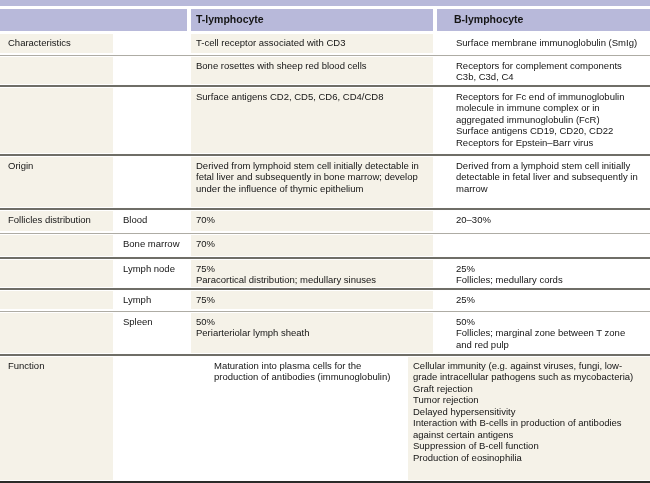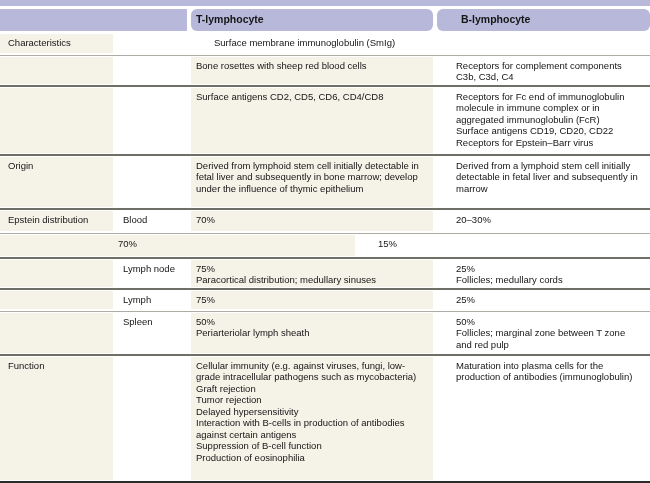--- a/index.html
+++ b/index.html
@@ -9,23 +9,23 @@
     font-family:"Liberation Sans", sans-serif;
     font-size:9.5px;line-height:11.5px;color:#151515;
     overflow:hidden;position:relative;
   }
   *{box-sizing:border-box;}
   .topbar{height:6px;background:#b8b9da;}
   .vgap{height:3px;background:#fff;}
   .thead{height:22px;display:flex;}
   .hblock{width:187px;background:#b8b9da;}
   .hgap{width:4px;background:#fff;}
-  .hcell{background:#b8b9da;font-weight:bold;font-size:10.5px;display:flex;align-items:center;border-radius:6px;}
+  .hcell{background:#b8b9da;font-weight:bold;font-size:10.5px;display:flex;align-items:center;}
   .hcell.t{width:242px;padding-left:5px;}
-  .hcell.b{width:213px;padding-left:24px;}
+  .hcell.b{width:213px;padding-left:17px;}
   .row{display:flex;align-items:stretch;width:650px;}
   .c{padding-top:2.5px;padding-bottom:1.5px;white-space:pre-line;}
   .c1{width:113px;background:#f5f2e8;padding-left:8px;padding-right:4px;}
   .c2{width:78px;background:#ffffff;padding-left:10px;padding-right:2px;}
   .c3{width:242px;background:#f5f2e8;padding-left:5px;padding-right:10px;}
   .c4{width:217px;background:#ffffff;padding-left:23px;padding-right:8px;}
   .sep{height:4px;background:#fff;position:relative;}
   .sep::after{content:"";position:absolute;left:0;right:0;top:1.5px;height:1px;background:#aeaca4;}
   .sep.dark::after{top:1px;height:2px;background:#6f6e67;}
   .prebar-gap{height:1px;background:#fff;}
@@ -44,20 +44,21 @@
     <div class="hgap"></div>
     <div class="hcell t">T-lymphocyte</div>
     <div class="hgap"></div>
     <div class="hcell b">B-lymphocyte</div>
   </div>
   <div class="vgap"></div>
 
   <div class="row" style="min-height:19px">
     <div class="c c1">Characteristics</div>
     <div class="c c2"></div>
+    <div class="c c3">T-cell receptor associated with CD3</div>
     <div class="c c4">Surface membrane immunoglobulin (SmIg)</div>
   </div>
   <div class="sep"></div>
 
   <div class="row" style="min-height:27px">
     <div class="c c1"></div>
     <div class="c c2"></div>
     <div class="c c3">Bone rosettes with sheep red blood cells</div>
     <div class="c c4">Receptors for complement components C3b, C3d, C4</div>
   </div>
@@ -75,31 +76,31 @@
 
   <div class="row" style="min-height:50px">
     <div class="c c1">Origin</div>
     <div class="c c2"></div>
     <div class="c c3">Derived from lymphoid stem cell initially detectable in fetal liver and subsequently in bone marrow; develop under the influence of thymic epithelium</div>
     <div class="c c4">Derived from a lymphoid stem cell initially detectable in fetal liver and subsequently in marrow</div>
   </div>
   <div class="sep dark"></div>
 
   <div class="row" style="min-height:20px">
-    <div class="c c1">Epstein distribution</div>
+    <div class="c c1">Follicles distribution</div>
     <div class="c c2">Blood</div>
     <div class="c c3">70%</div>
     <div class="c c4">20–30%</div>
   </div>
   <div class="sep"></div>
 
   <div class="row" style="min-height:21px">
     <div class="c c1"></div>
+    <div class="c c2">Bone marrow</div>
     <div class="c c3">70%</div>
-    <div class="c c4">15%</div>
   </div>
   <div class="sep dark"></div>
 
   <div class="row" style="min-height:27px">
     <div class="c c1"></div>
     <div class="c c2">Lymph node</div>
     <div class="c c3">75%
 Paracortical distribution; medullary sinuses</div>
     <div class="c c4">25%
 Follicles; medullary cords</div>
@@ -120,26 +121,26 @@
     <div class="c c3">50%
 Periarteriolar lymph sheath</div>
     <div class="c c4">50%
 Follicles; marginal zone between T zone and red pulp</div>
   </div>
   <div class="sep dark"></div>
 
   <div class="row" style="min-height:123px">
     <div class="c c1">Function</div>
     <div class="c c2"></div>
+    <div class="c c4">Maturation into plasma cells for the production of antibodies (immunoglobulin)</div>
     <div class="c c3">Cellular immunity (e.g. against viruses, fungi, low-grade intracellular pathogens such as mycobacteria)
 Graft rejection
 Tumor rejection
 Delayed hypersensitivity
 Interaction with B-cells in production of antibodies against certain antigens
 Suppression of B-cell function
 Production of eosinophilia</div>
-    <div class="c c4">Maturation into plasma cells for the production of antibodies (immunoglobulin)</div>
   </div>
 
   <div class="prebar-gap"></div>
   <div class="bottombar"></div>
 
 </div>
 
 </body></html>

